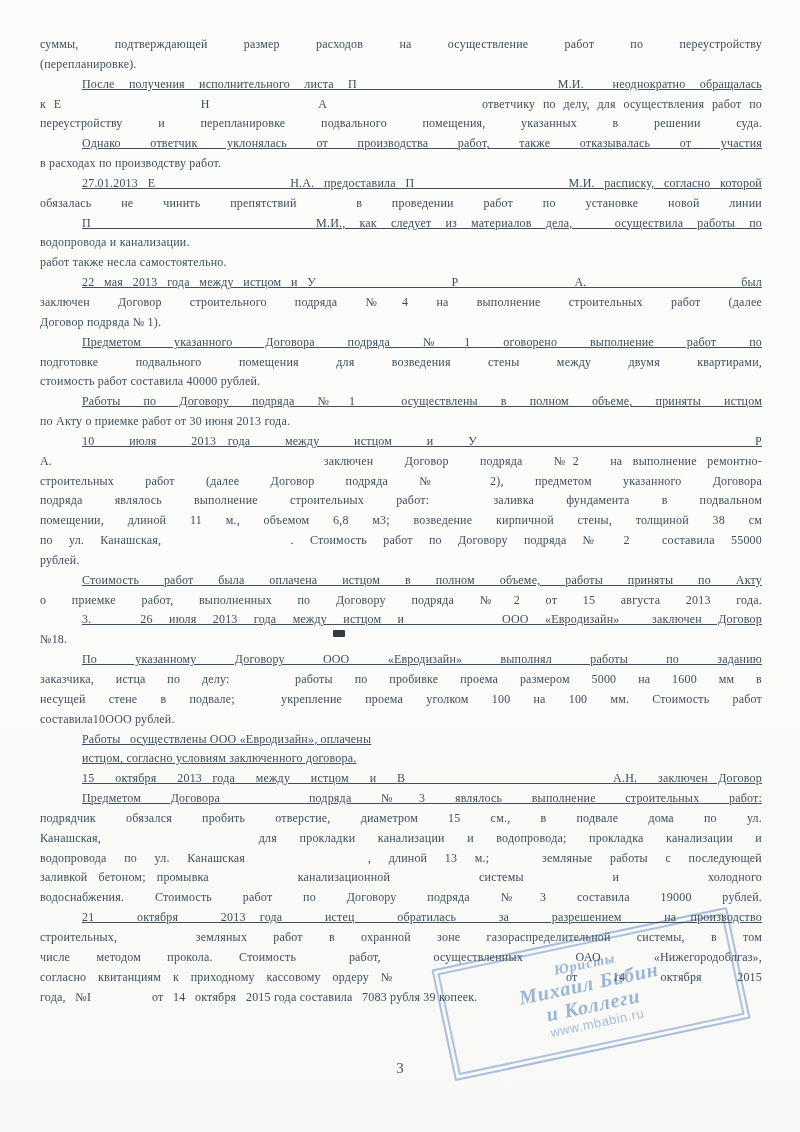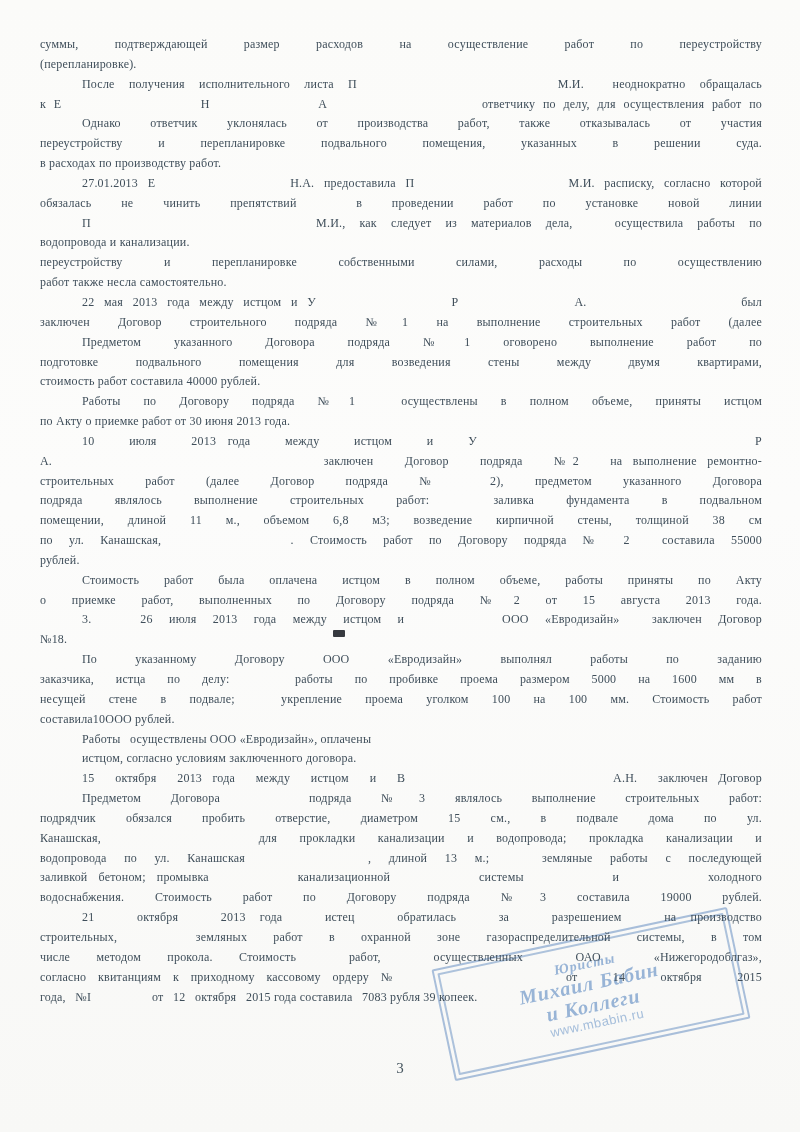--- a/index.html
+++ b/index.html
@@ -18,21 +18,21 @@
   .line{
     white-space:pre-wrap;
     font-size:12px;
     line-height:19.85px;
     height:19.85px;
     overflow:hidden;
     letter-spacing:0.2px;
     text-align:left;
   }
   .line.j{text-align:justify;text-align-last:justify;}
-  .line.i{padding-left:42px;}
+  .line.i{padding-left:42px;text-decoration:underline;}
   .pagenum{
     position:absolute;left:0;top:1060px;width:800px;
     text-align:center;font-size:15px;color:#46555f;
   }
   .blot{
     position:absolute;left:333px;top:630px;width:12px;height:7px;
     background:#20242a;border-radius:1px;opacity:.9;
   }
   .stamp{
     position:absolute;left:440px;top:937px;width:298px;height:110px;
@@ -74,31 +74,31 @@
       <div class="stamp-name">и Коллеги</div>
       <div class="stamp-site">www.mbabin.ru</div>
     </div>
   </div>
 
   <div class="doc">
       <div class="line j">суммы, подтверждающей размер расходов на осуществление работ по переустройству</div>
       <div class="line">(перепланировке).</div>
       <div class="line i j">После получения исполнительного листа П              М.И.  неоднократно обращалась</div>
       <div class="line j">к Е                  Н              А                    ответчику по делу, для осуществления работ по</div>
+      <div class="line j">переустройству и перепланировке подвального помещения, указанных в решении суда.</div>
       <div class="line i j">Однако ответчик уклонялась от производства работ, также отказывалась от участия</div>
-      <div class="line j">переустройству и перепланировке подвального помещения, указанных в решении суда.</div>
       <div class="line">в расходах по производству работ.</div>
       <div class="line i j">27.01.2013 Е              Н.А. предоставила П                М.И. расписку, согласно которой</div>
       <div class="line j">обязалась не чинить препятствий  в проведении работ по установке новой линии</div>
       <div class="line i j">П                М.И., как следует из материалов дела,   осуществила работы по</div>
       <div class="line">водопровода и канализации.</div>
-      <div class="line j">переустройству и перепланировке собственными силами, расходы по осуществлению</div>
       <div class="line">работ также несла самостоятельно.</div>
       <div class="line i j">22 мая 2013 года между истцом и У              Р            А.                был</div>
-      <div class="line j">заключен Договор строительного подряда №1 на выполнение строительных работ (далее</div>
+      <div class="line j">заключен Договор строительного подряда №4 на выполнение строительных работ (далее</div>
+      <div class="line">Договор подряда № 1).</div>
       <div class="line i j">Предметом указанного Договора подряда №1 оговорено выполнение работ по</div>
       <div class="line j">подготовке подвального помещения для возведения стены между двумя квартирами,</div>
       <div class="line">стоимость работ составила 40000 рублей.</div>
       <div class="line i j">Работы по Договору подряда №1  осуществлены в полном объеме, приняты истцом</div>
       <div class="line">по Акту о приемке работ от 30 июня 2013 года.</div>
       <div class="line i j">10   июля   2013 года   между   истцом   и   У                        Р</div>
       <div class="line j">А.                          заключен   Договор   подряда   №2   на выполнение ремонтно-</div>
       <div class="line j">строительных работ (далее Договор подряда № 2), предметом указанного Договора</div>
       <div class="line j">подряда являлось выполнение строительных работ:  заливка фундамента в подвальном</div>
       <div class="line j">помещении, длиной 11 м., объемом 6,8 м3; возведение кирпичной стены, толщиной 38 см</div>
@@ -118,20 +118,20 @@
       <div class="line i j">Предметом Договора   подряда №3 являлось выполнение строительных работ:</div>
       <div class="line j">подрядчик обязался пробить отверстие, диаметром 15 см., в подвале дома по ул.</div>
       <div class="line j">Канашская,       для прокладки канализации и водопровода; прокладка канализации и</div>
       <div class="line j">водопровода по ул. Канашская       , длиной 13 м.;   земляные работы с последующей</div>
       <div class="line j">заливкой бетоном; промывка        канализационной        системы        и        холодного</div>
       <div class="line j">водоснабжения. Стоимость работ по Договору подряда №3 составила 19000 рублей.</div>
       <div class="line i j">21   октября   2013 года   истец   обратилась   за   разрешением   на производство</div>
       <div class="line j">строительных,   земляных работ в охранной зоне газораспределительной системы, в том</div>
       <div class="line j">числе методом прокола. Стоимость  работ,  осуществленных  ОАО  «Нижегородоблгаз»,</div>
       <div class="line j">согласно квитанциям к приходному кассовому ордеру №              от   14   октября   2015</div>
-      <div class="line">года,   №I                   от   12   октября   2015 года составила   7083 рубля 39 копеек.</div>
+      <div class="line">года,   №I                   от   14   октября   2015 года составила   7083 рубля 39 копеек.</div>
     </div>
 
   <div class="blot"></div>
 
   <div class="pagenum">3</div>
 
 </div>
 
 </body></html>

